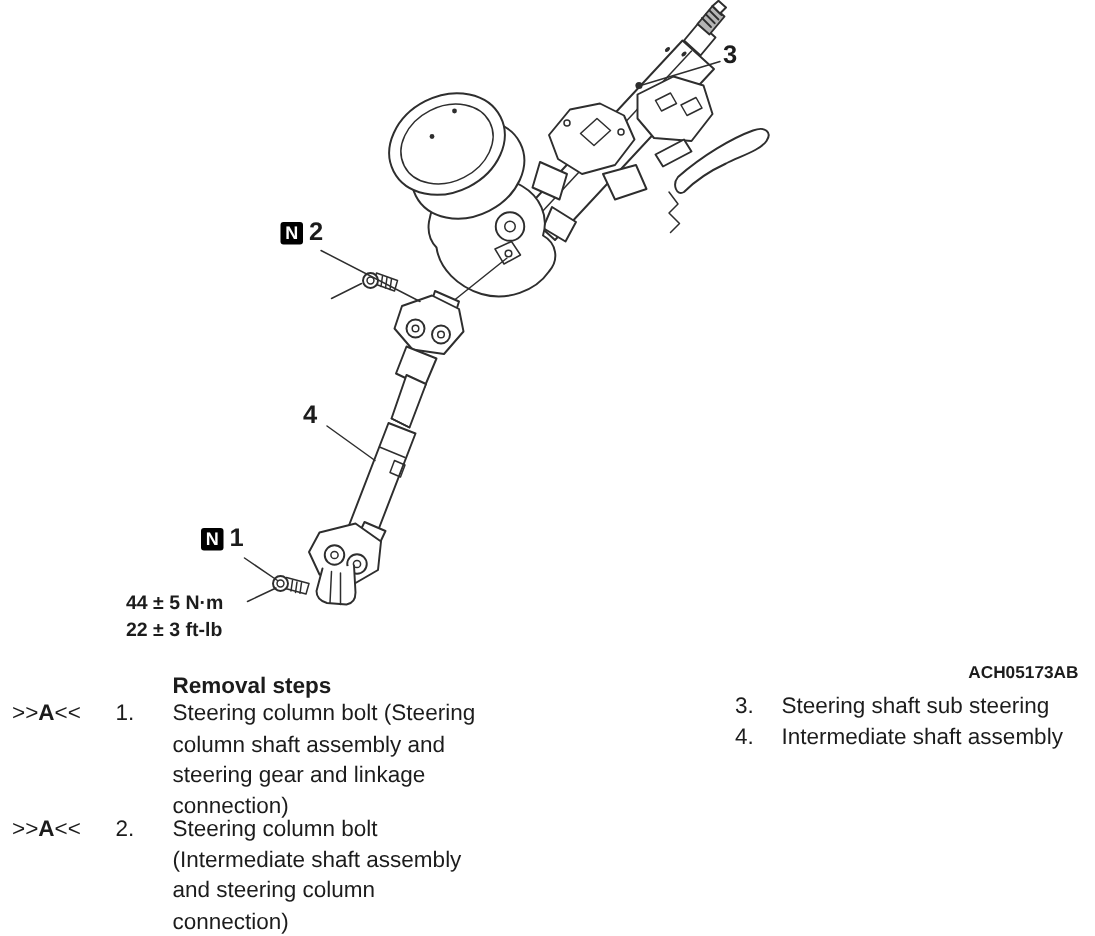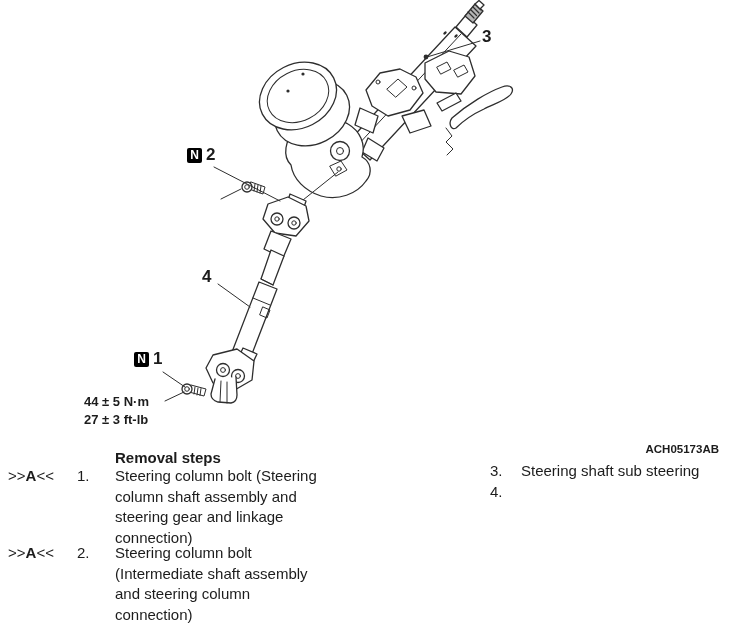--- a/index.html
+++ b/index.html
@@ -128,21 +128,21 @@
 
   <div class="abs nbox" style="left:187px;top:148px">N</div>
   <div class="abs nnum" style="left:206px;top:147px">2</div>
 
   <div class="abs num-callout" style="left:202px;top:268px">4</div>
 
   <div class="abs nbox" style="left:134px;top:352px">N</div>
   <div class="abs nnum" style="left:153px;top:351px">1</div>
   <div class="abs torq" style="left:84px;top:393px">
     <div>44 ± 5 N·m</div>
-    <div>27 ± 3 ft-lb</div>
+    <div>22 ± 3 ft-lb</div>
   </div>
 
   <div class="abs figcode" style="right:11px;top:443px">ACH05173AB</div>
 
   <div class="abs steps-title" style="left:115px;top:449px">Removal steps</div>
 
   <div class="abs step-row" style="left:8px;top:466px">
     <div class="marker"><span>&gt;&gt;</span><b>A</b><span>&lt;&lt;</span></div>
     <div>1.</div>
     <div>Steering column bolt (Steering column shaft assembly and steering gear and linkage connection)</div>
@@ -154,16 +154,17 @@
     <div>Steering column bolt (Intermediate shaft assembly and steering column connection)</div>
   </div>
 
   <div class="abs" style="left:490px;top:461px">
     <div class="rlist-row">
       <div>3.</div>
       <div>Steering shaft sub steering</div>
     </div>
     <div class="rlist-row">
       <div>4.</div>
+      <div>Intermediate shaft assembly</div>
     </div>
   </div>
 
 </div>
 
 </body></html>

